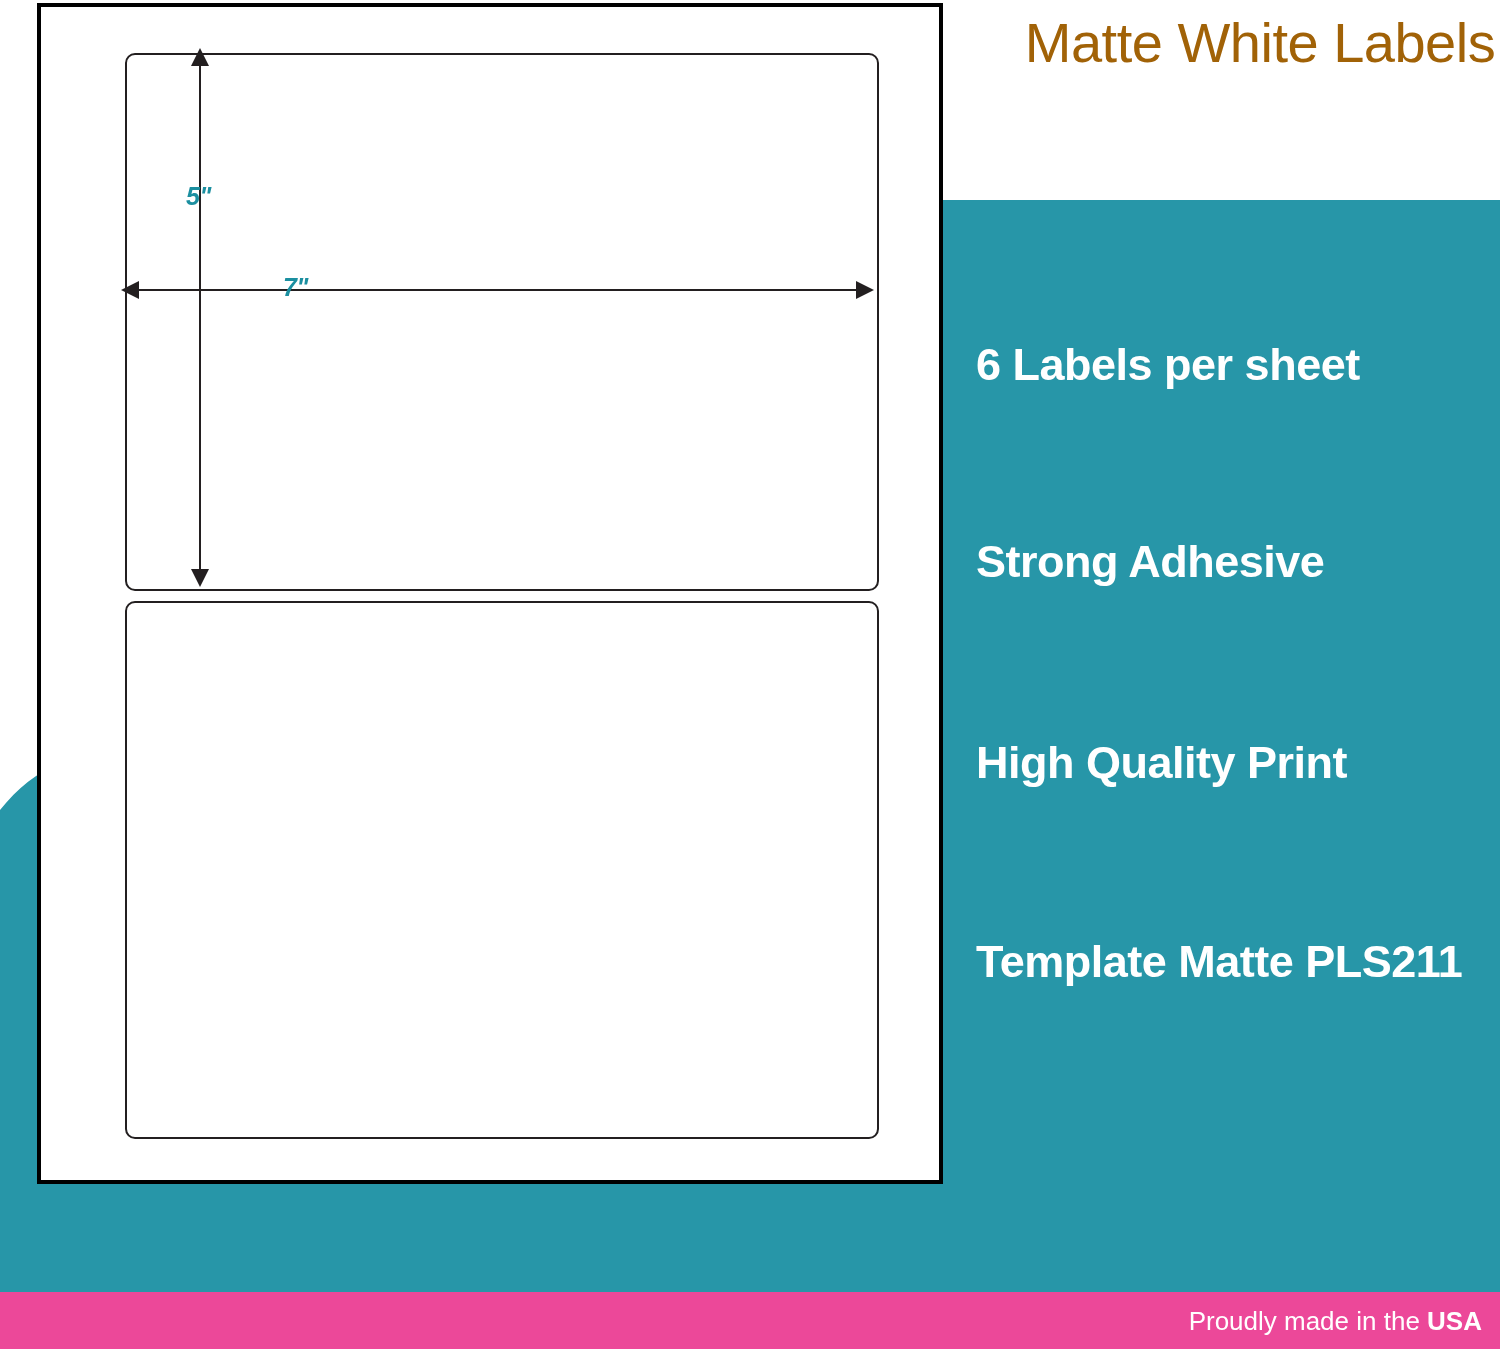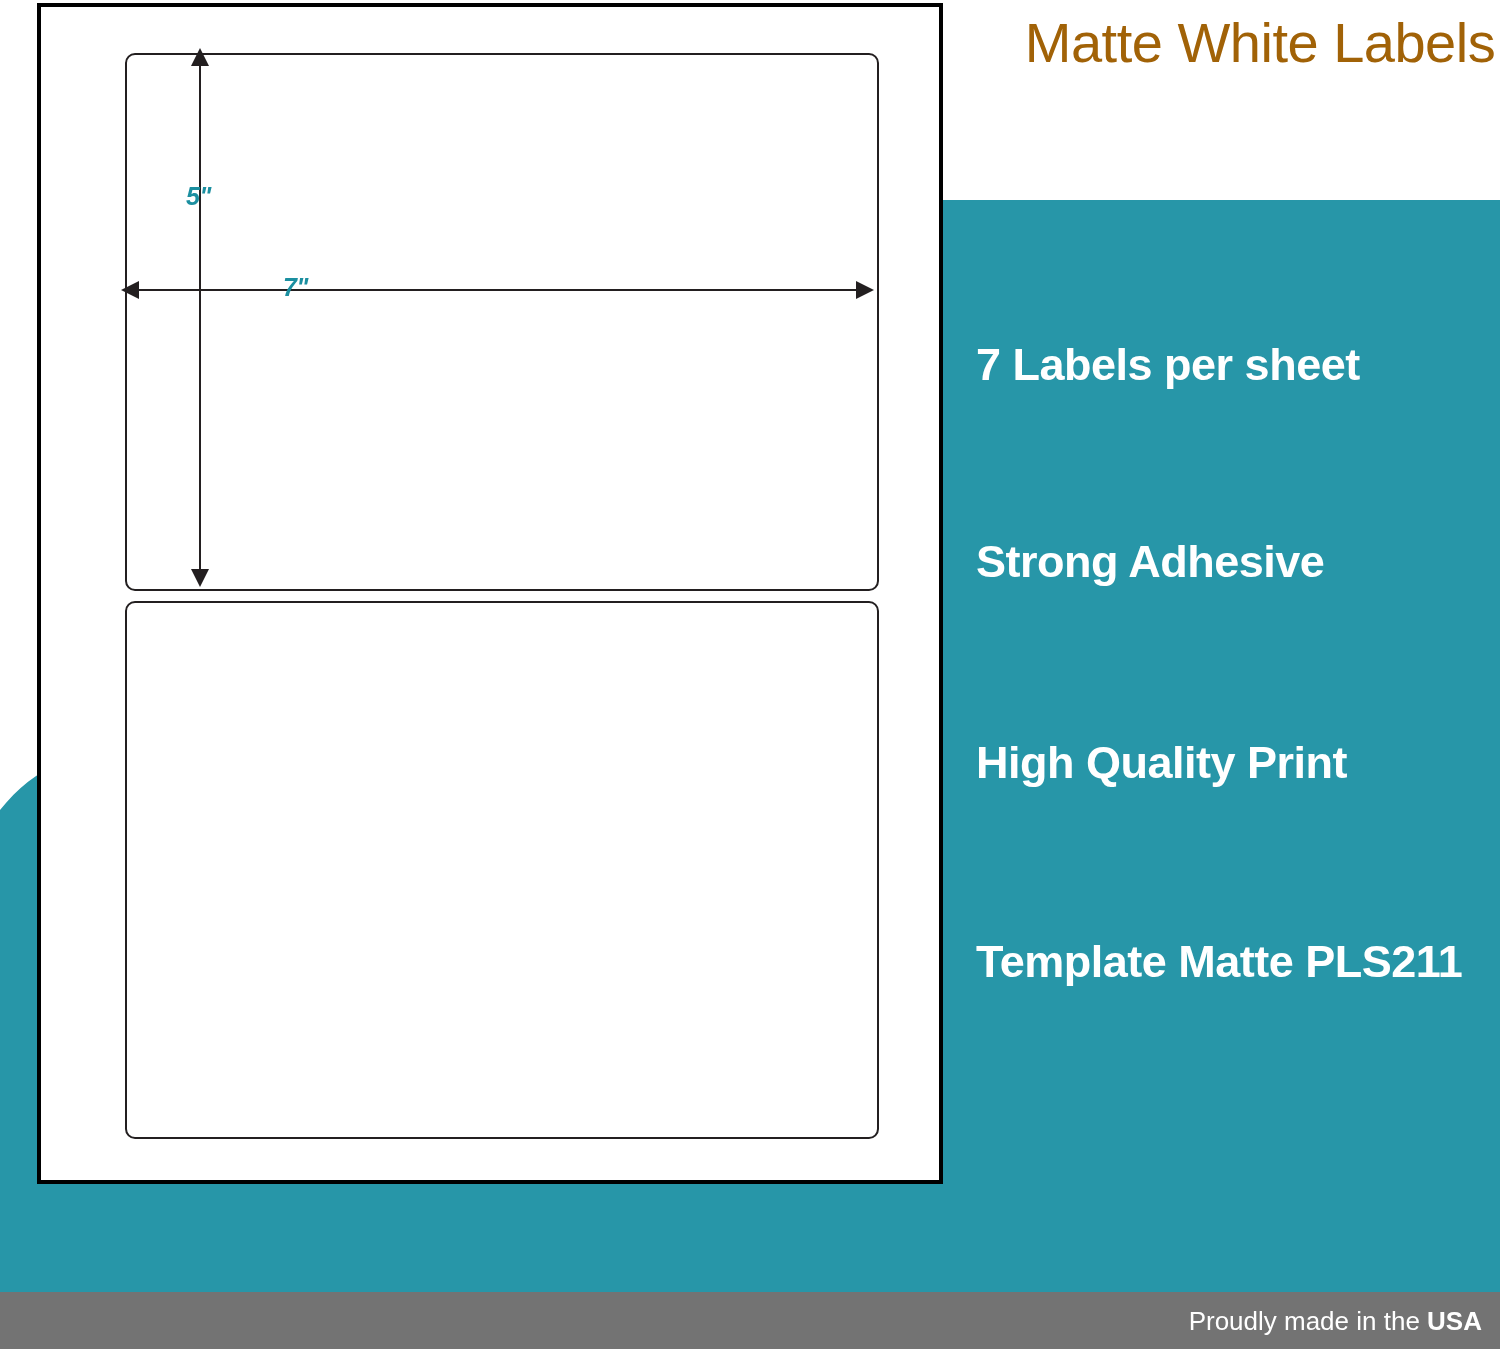--- a/index.html
+++ b/index.html
@@ -107,21 +107,21 @@
   .f3 { top: 736px; }
   .f4 { top: 935px; }
 
   
   .footer {
     position: absolute;
     left: 0;
     bottom: 0;
     width: 1500px;
     height: 57px;
-    background: #737373;
+    background: #ec4899;
   }
   .footer-text {
     position: absolute;
     right: 18px;
     top: 50%;
     transform: translateY(-50%);
     color: #ffffff;
     font-size: 26px;
     white-space: nowrap;
   }
@@ -157,21 +157,21 @@
 
     <line x1="163" y1="49" x2="163" y2="580" stroke="#231f20" stroke-width="2" marker-start="url(#arrHs)" marker-end="url(#arrH)"></line>
 
     <line x1="88" y1="287" x2="833" y2="287" stroke="#231f20" stroke-width="2" marker-start="url(#arrHs)" marker-end="url(#arrH)"></line>
   </svg>
   <div class="dim-label dim-h-label">5"</div>
   <div class="dim-label dim-w-label">7"</div>
 
   <div class="title">Matte White Labels</div>
 
-  <div class="feature f1">7 Labels per sheet</div>
+  <div class="feature f1">6 Labels per sheet</div>
   <div class="feature f2">Strong Adhesive</div>
   <div class="feature f3">High Quality Print</div>
   <div class="feature f4">Template Matte PLS211</div>
 
   <div class="footer">
     <div class="footer-text">
       <span>Proudly made in the </span><span class="usa">USA</span>
     </div>
   </div>
 

